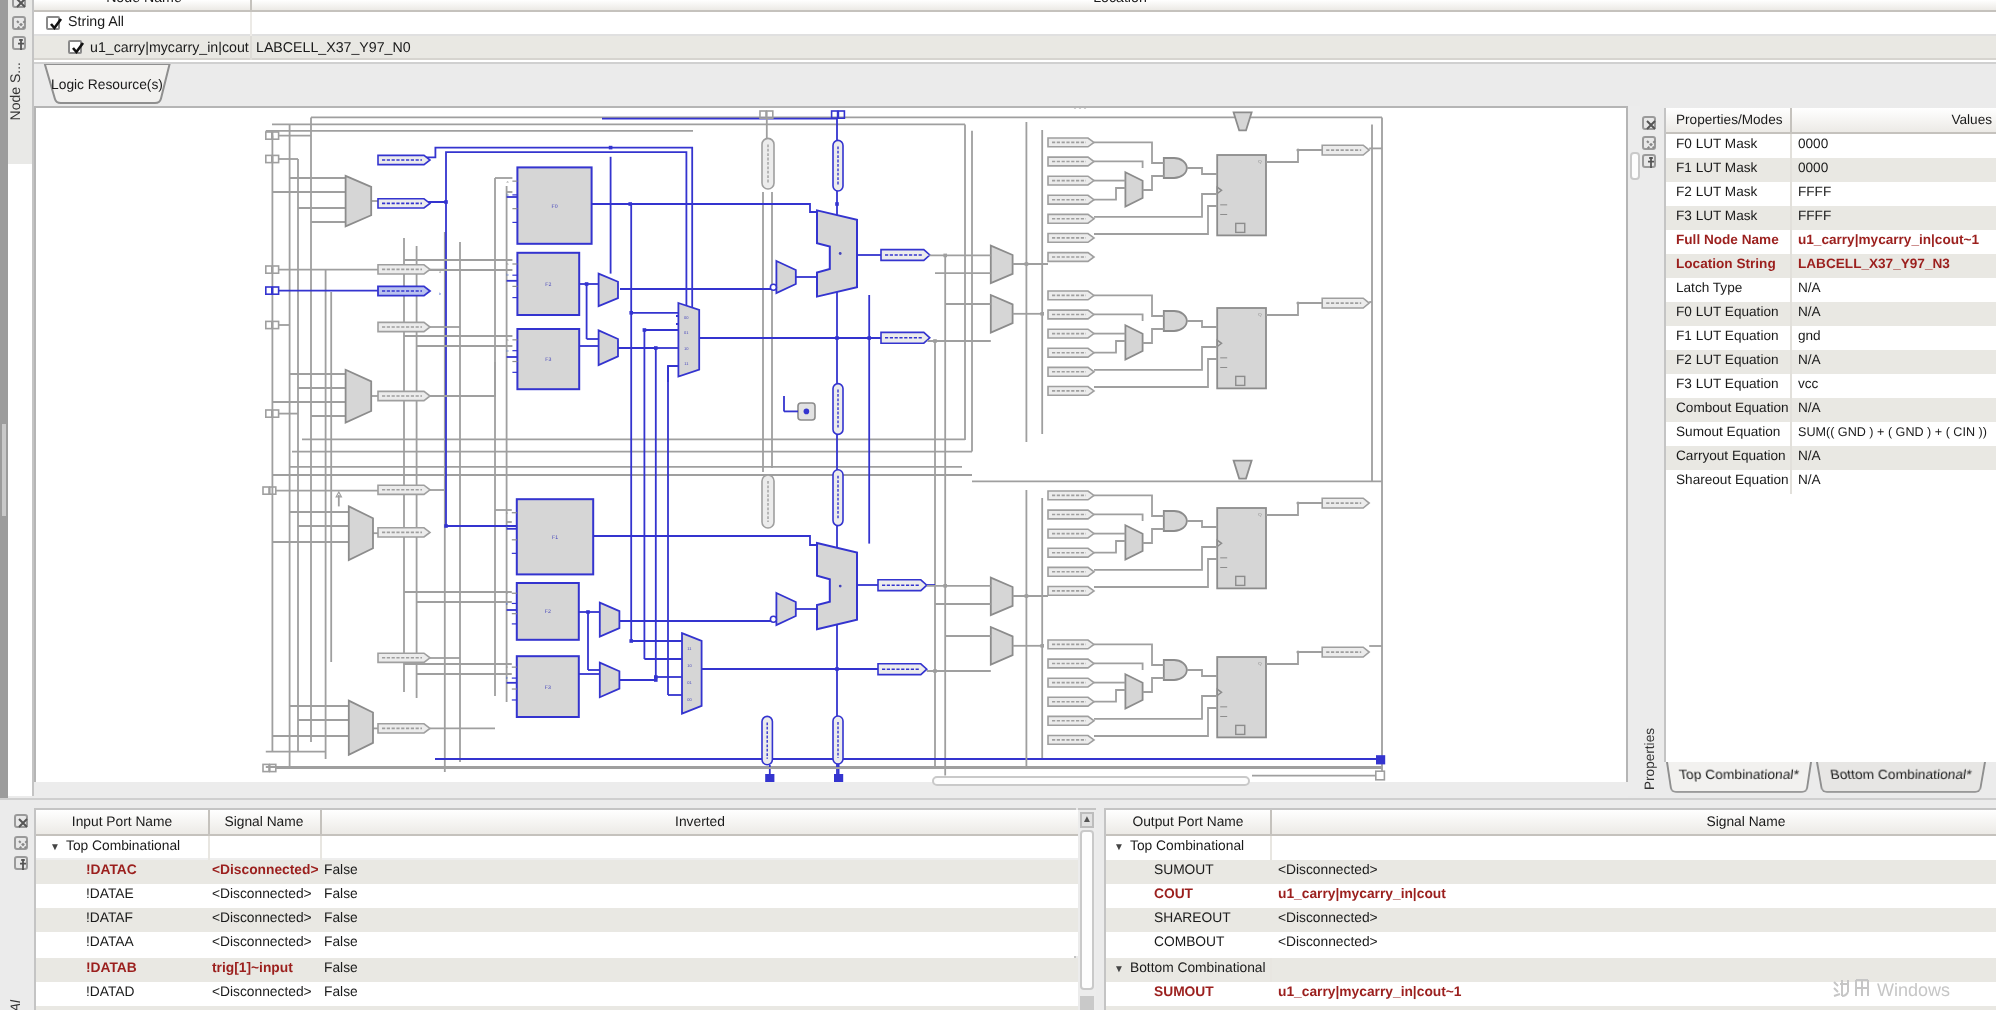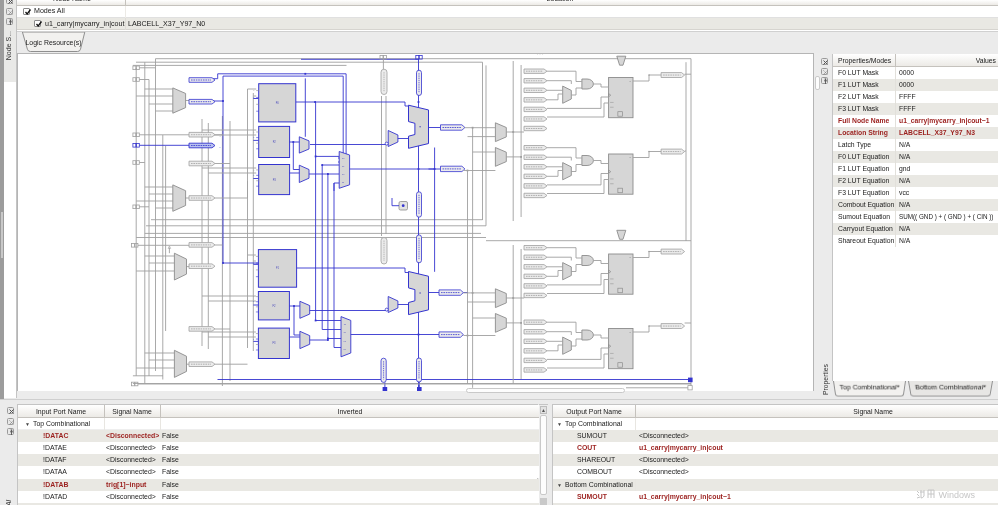--- a/index.html
+++ b/index.html
@@ -41,21 +41,21 @@
     <div class="abs" style="left:25px;top:-5px;width:60px;text-align:center">Node Name</div>
     <div class="abs" style="left:108px;top:0;width:1px;height:6px;background:#c5c2bd"></div>
     <div class="abs" style="left:463px;top:-5px;width:160px;text-align:center">Location</div>
   </div>
   <div class="abs" style="left:0;top:6px;width:981px;height:11.5px;border-bottom:1px solid #e0e0e0">
       <div class="abs" style="left:108px;top:0;width:1px;height:11.5px;background:#eceae6"></div>
     <span class="abs" style="left:6px;top:2px;width:6.5px;height:6.5px;border:1px solid #8a8a8a;border-radius:1px;background:#fff"></span>
     <svg class="abs" style="left:6.5px;top:1.5px" width="8" height="8" viewBox="0 0 8 8">
         <path d="M1.5 4 L3.2 6 L6.5 1.5" stroke="#111" stroke-width="1.3" fill="none"></path>
       </svg>
-    <div class="abs" style="left:17px;top:1px">Modes All</div>
+    <div class="abs" style="left:17px;top:1px">String All</div>
   </div>
   <div class="abs grayrow" style="left:0;top:17.5px;width:981px;height:12px;border-bottom:1px solid #d6d4cf">
       <div class="abs" style="left:108px;top:0;width:1px;height:12px;background:#dedcd7"></div>
     <span class="abs" style="left:17px;top:2.5px;width:6.5px;height:6.5px;border:1px solid #8a8a8a;border-radius:1px;background:#fff"></span>
     <svg class="abs" style="left:17.5px;top:2px" width="8" height="8" viewBox="0 0 8 8">
         <path d="M1.5 4 L3.2 6 L6.5 1.5" stroke="#111" stroke-width="1.3" fill="none"></path>
       </svg>
     <div class="abs" style="left:28px;top:2px">u1_carry|mycarry_in|cout</div>
     <div class="abs" style="left:111px;top:2px">LABCELL_X37_Y97_N0</div>
   </div>

